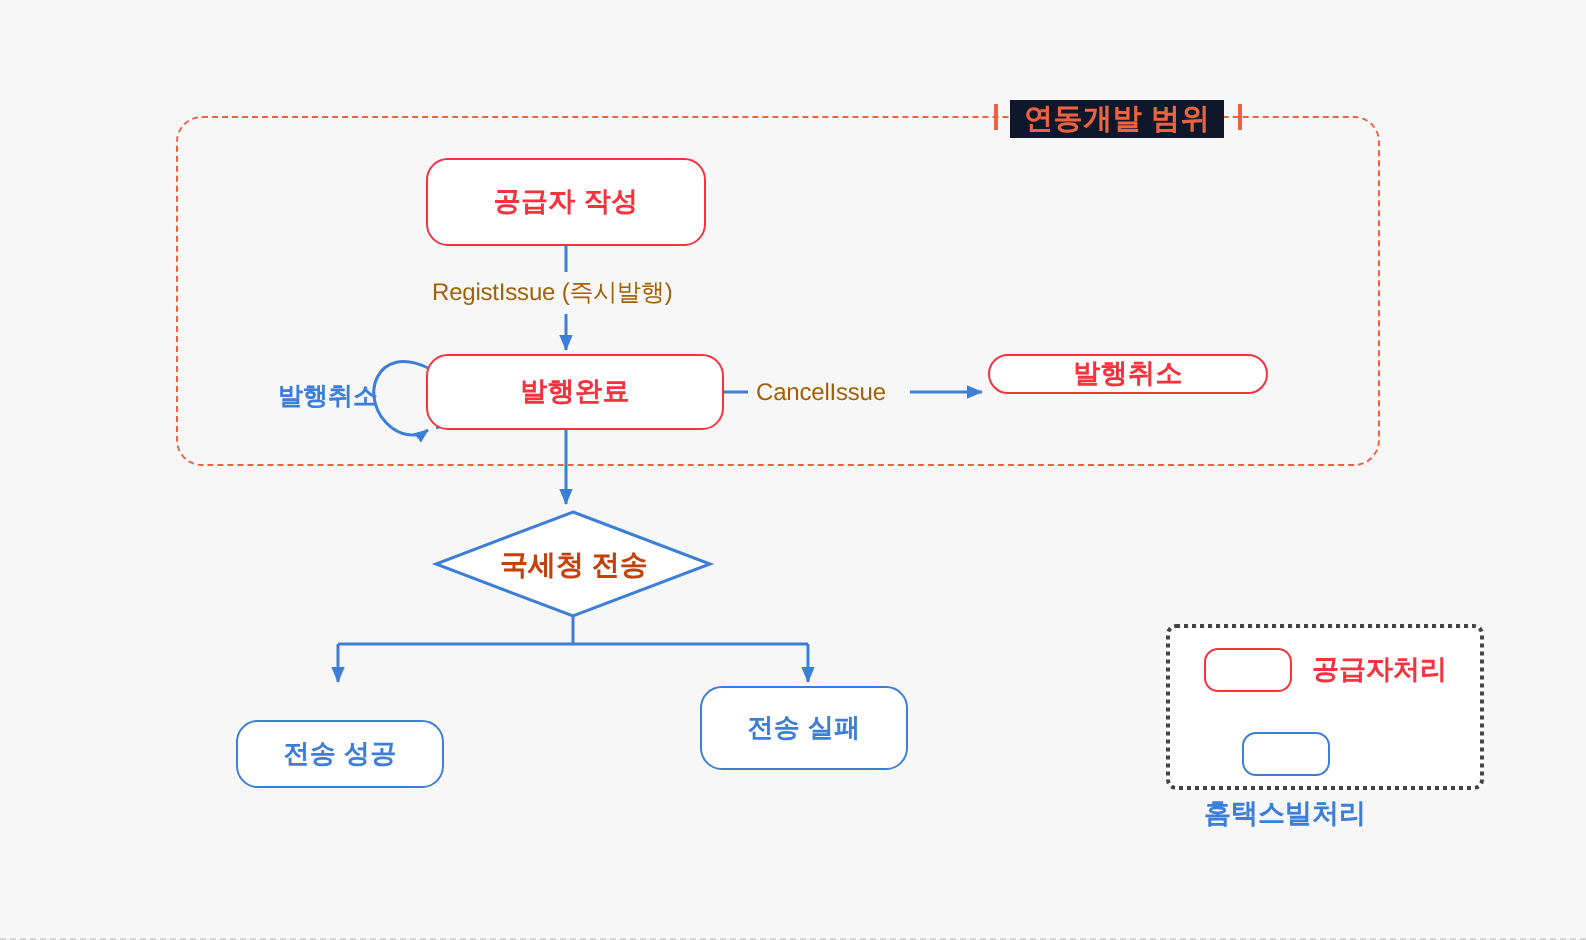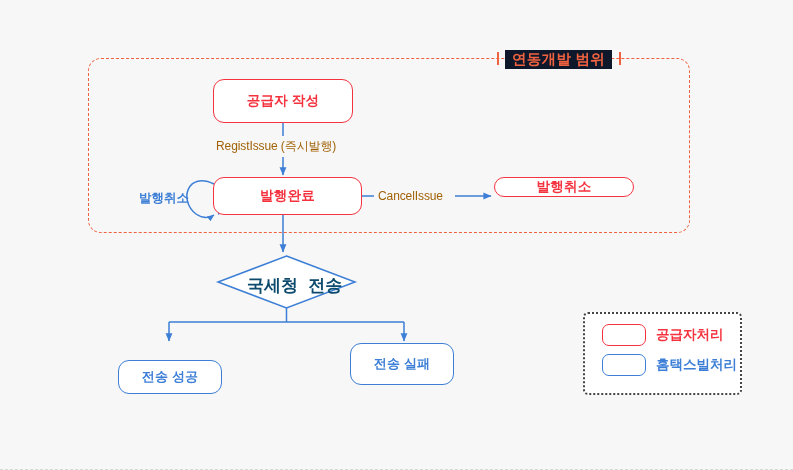--- a/index.html
+++ b/index.html
@@ -102,25 +102,24 @@
   .legend-swatch.hometax { border: 1.8px solid #3d7fd6; }
   .legend-text {
     font-size: 13.5px;
     font-weight: bold;
     white-space: nowrap;
   }
   .legend-text.supplier { color: #f5333f; }
   .legend-text.hometax { color: #3d7fd6; }
   .diamond-label {
     position: absolute;
-    font-size: 17px;
-    font-weight: bold;
-    color: #0c4a6e;
-    white-space: nowrap;
-    font-family: Liberation Mono, monospace;
+    font-size: 14px;
+    font-weight: bold;
+    color: #c2410c;
+    white-space: nowrap;
   }
   .bottom-rule {
     position: absolute;
     left: 0;
     bottom: 0;
     width: 793px;
     height: 1px;
     border-bottom: 1px dashed #d8d8d8;
   }
 </style>
@@ -202,18 +201,18 @@
 
 <div class="loop-label" style="left:139px; top:190px;">발행취소</div>
 
 <div class="legend-box" style="left:583px; top:312px; width:159px; height:83px;"></div>
 
 <div class="legend-row" style="left:602px; top:324px;">
   <span class="legend-swatch supplier"></span>
   <span class="legend-text supplier">공급자처리</span>
 </div>
 
-<div class="legend-row" style="left:602px; top:354px;">
+<div class="legend-row" style="left:602px; top:366px;flex-direction:column;">
   <span class="legend-swatch hometax"></span>
   <span class="legend-text hometax">홈택스빌처리</span>
 </div>
 
 <div class="bottom-rule"></div>
 
 </body></html>

